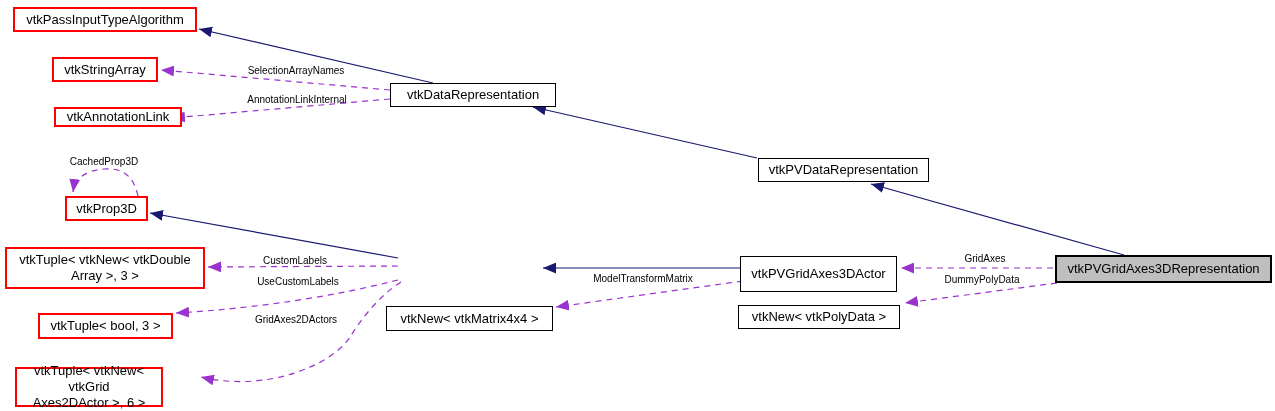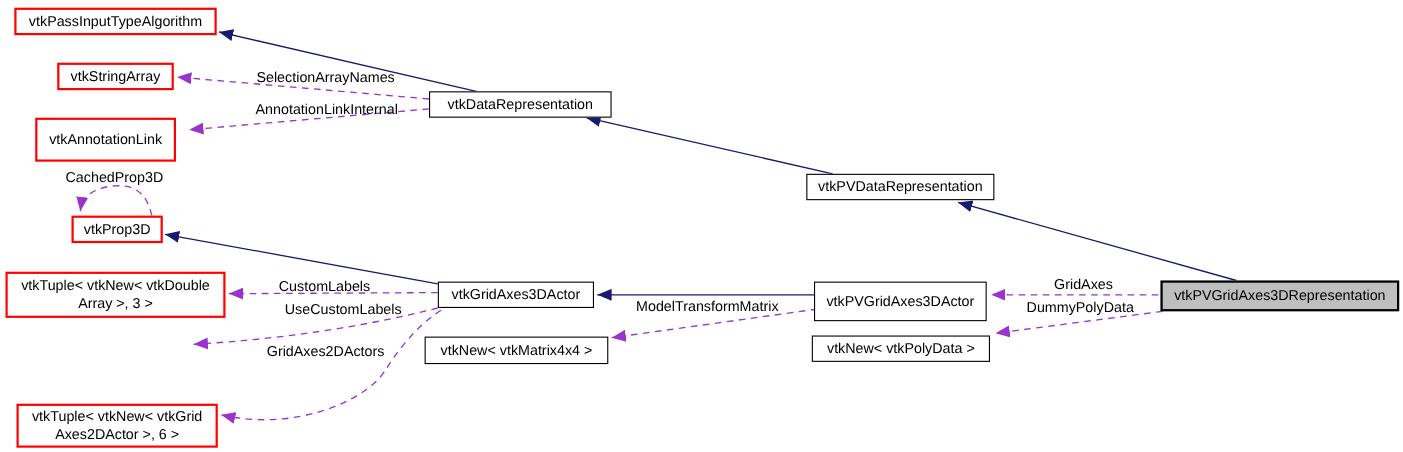--- a/index.html
+++ b/index.html
@@ -23,21 +23,21 @@
   .edge.use{stroke:var(--usage-edge);stroke-dasharray:6 5;}
   .node{
     position:absolute;box-sizing:border-box;display:flex;align-items:center;justify-content:center;
     text-align:center;font-size:13px;line-height:16px;color:var(--text);
     background:var(--node-fill);border:1.5px solid var(--node-border);
     white-space:pre-line;cursor:pointer;
   }
   .node.truncated{border:2px solid var(--truncated-node-border);}
   .node.main{background:var(--main-node-fill);border:2px solid var(--node-border);cursor:default;}
   .edge-label{
-    position:absolute;transform:translate(-50%,-50%);font-size:13px;color:var(--text);
+    position:absolute;transform:translate(-50%,-50%);font-size:10px;color:var(--text);
     white-space:nowrap;pointer-events:none;
   }
 </style>
 </head>
 <body>
 
 <div class="canvas">
 
   <svg class="edges" viewBox="0 0 1275 411">
     <defs>
@@ -61,37 +61,37 @@
     <path class="edge use" d="M 398,266 L 208,267" marker-end="url(#arrow-use)"></path>
     <path class="edge use" d="M 398,280 Q 295,306 176,313" marker-end="url(#arrow-use)"></path>
     <path class="edge use" d="M 401,282 C 379,296 362,318 350,337 C 333,364 268,393 201,377" marker-end="url(#arrow-use)"></path>
     <path class="edge use" d="M 743,281 L 556,307" marker-end="url(#arrow-use)"></path>
     <path class="edge use" d="M 1053,268 L 901,268" marker-end="url(#arrow-use)"></path>
     <path class="edge use" d="M 1057,283 L 905,303" marker-end="url(#arrow-use)"></path>
   </svg>
 
   <div class="node truncated" style="left:13px;top:7px;width:184px;height:25px">vtkPassInputTypeAlgorithm</div>
   <div class="node truncated" style="left:52px;top:57px;width:106px;height:25px">vtkStringArray</div>
-  <div class="node truncated" style="left:32px;top:107px;width:128px;height:40px">vtkAnnotationLink</div>
+  <div class="node truncated" style="left:54px;top:107px;width:128px;height:20px">vtkAnnotationLink</div>
   <div class="node" style="left:390px;top:83px;width:166px;height:24px">vtkDataRepresentation</div>
-  <div class="node" style="left:733px;top:158px;width:171px;height:24px">vtkPVDataRepresentation</div>
+  <div class="node" style="left:758px;top:158px;width:171px;height:24px">vtkPVDataRepresentation</div>
   <div class="node truncated" style="left:65px;top:196px;width:83px;height:25px">vtkProp3D</div>
   <div class="node truncated" style="left:5px;top:247px;width:200px;height:42px">vtkTuple&lt; vtkNew&lt; vtkDouble
 Array &gt;, 3 &gt;</div>
-  <div class="node" style="left:398px;top:256px;width:142px;height:24px">vtkGridAxes3DActor</div>
   <div class="node" style="left:740px;top:256px;width:157px;height:36px">vtkPVGridAxes3DActor</div>
   <div class="node main" style="left:1055px;top:255px;width:217px;height:28px">vtkPVGridAxes3DRepresentation</div>
+  <div class="node truncated" style="left:38px;top:313px;width:135px;height:26px">vtkTuple&lt; bool, 3 &gt;</div>
   <div class="node" style="left:386px;top:306px;width:167px;height:25px">vtkNew&lt; vtkMatrix4x4 &gt;</div>
   <div class="node" style="left:738px;top:305px;width:162px;height:24px">vtkNew&lt; vtkPolyData &gt;</div>
-  <div class="node truncated" style="left:15px;top:367px;width:183px;height:40px">vtkTuple&lt; vtkNew&lt; vtkGrid
+  <div class="node truncated" style="left:15px;top:367px;width:148px;height:40px">vtkTuple&lt; vtkNew&lt; vtkGrid
 Axes2DActor &gt;, 6 &gt;</div>
 
   <div class="edge-label" style="left:296px;top:70px">SelectionArrayNames</div>
   <div class="edge-label" style="left:297px;top:99px">AnnotationLinkInternal</div>
   <div class="edge-label" style="left:104px;top:161px">CachedProp3D</div>
   <div class="edge-label" style="left:295px;top:260px">CustomLabels</div>
-  <div class="edge-label" style="left:312px;top:281px">UseCustomLabels</div>
+  <div class="edge-label" style="left:298px;top:281px">UseCustomLabels</div>
   <div class="edge-label" style="left:296px;top:319px">GridAxes2DActors</div>
   <div class="edge-label" style="left:643px;top:278px">ModelTransformMatrix</div>
   <div class="edge-label" style="left:985px;top:258px">GridAxes</div>
   <div class="edge-label" style="left:982px;top:279px">DummyPolyData</div>
 
 </div>
 
 </body></html>

